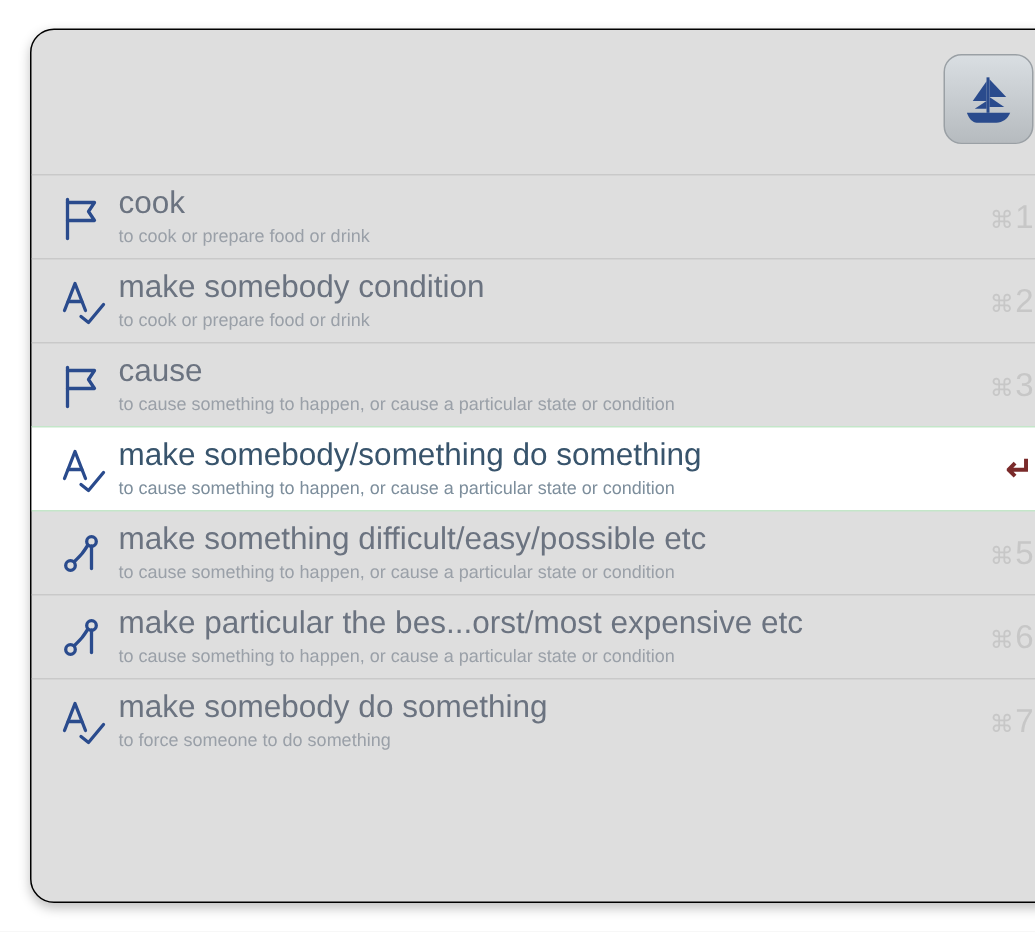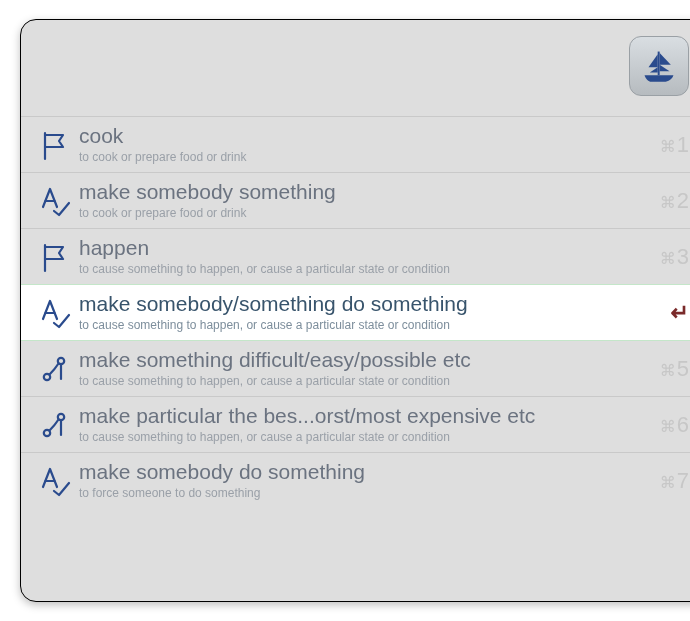--- a/index.html
+++ b/index.html
@@ -155,39 +155,39 @@
         <span class="icon">
           <svg viewBox="0 0 32 32">
             <g fill="none" class="stroke-blue" stroke-width="2.2" stroke-linecap="round" stroke-linejoin="round">
               <path d="M4 22 L11 4 L18 22"></path>
               <path d="M6.5 16 L15.5 16"></path>
               <path d="M15 26 L20 30 L30 18"></path>
             </g>
           </svg>
         </span>
         <div class="texts">
-          <div class="title">make somebody something</div>
+          <div class="title">make somebody condition</div>
           <div class="sub">to cook or prepare food or drink</div>
         </div>
         <div class="shortcut">
           <span class="cmd">⌘</span>
           <span class="num">2</span>
         </div>
       </div>
       <div class="row">
         <span class="icon">
           <svg viewBox="0 0 32 32">
             <g fill="none" class="stroke-blue" stroke-width="2.2" stroke-linejoin="round" stroke-linecap="round">
               <path d="M6 4 L6 30"></path>
               <path d="M6 6 L24 6 L20 12 L24 18 L6 18"></path>
             </g>
           </svg>
         </span>
         <div class="texts">
-          <div class="title">happen</div>
+          <div class="title">cause</div>
           <div class="sub">to cause something to happen, or cause a particular state or condition</div>
         </div>
         <div class="shortcut">
           <span class="cmd">⌘</span>
           <span class="num">3</span>
         </div>
       </div>
       <div class="row selected">
         <span class="icon">
           <svg viewBox="0 0 32 32">

